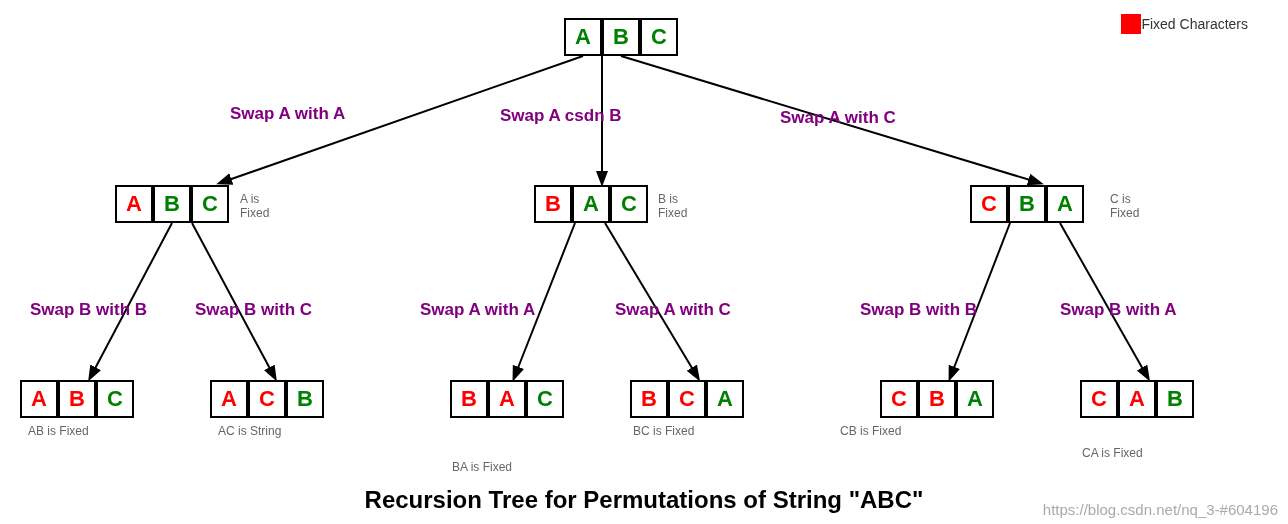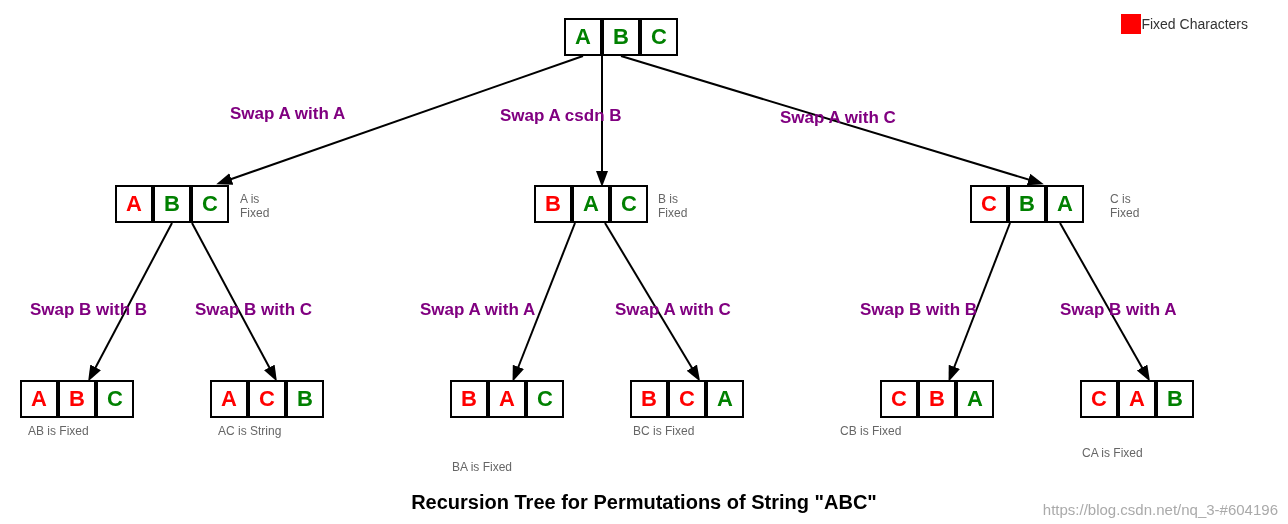--- a/index.html
+++ b/index.html
@@ -68,21 +68,21 @@
       position: absolute;
       color: #666;
       font-size: 12px;
       white-space: nowrap;
     }
     .bottom-title {
       position: absolute;
       bottom: 10px;
       left: 50%;
       transform: translateX(-50%);
-      font-size: 20px;
+      font-size: 24px;
       font-weight: bold;
       color: #000;
       white-space: nowrap;
     }
     .watermark {
       position: absolute;
       bottom: 6px;
       right: 10px;
       font-size: 15px;
       color: #aaa;

